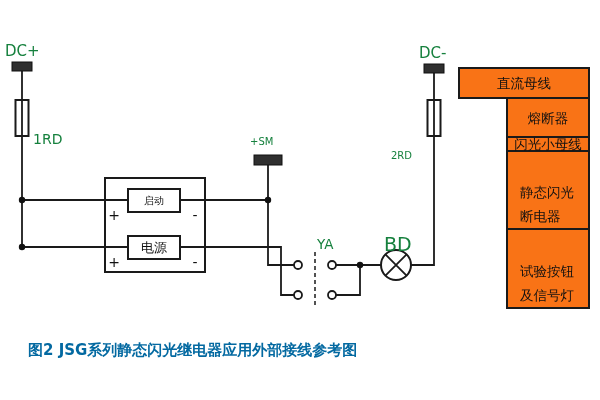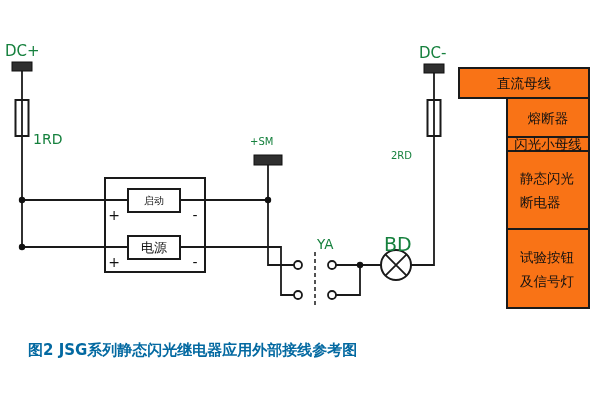--- a/index.html
+++ b/index.html
@@ -10,21 +10,21 @@
   .lbl{position:absolute;white-space:nowrap;color:#15803d;line-height:1.1;}
   .boxlbl{position:absolute;display:flex;align-items:center;justify-content:center;}
   .legend{position:absolute;left:458px;top:67px;width:132px;}
   .legend-row{
     box-sizing:border-box;border:2px solid #1a1a1a;background:#f97316;
     display:flex;flex-direction:column;justify-content:center;
     font-size:13.5px;font-weight:500;
   }
   .legend-row + .legend-row{margin-top:-2px;margin-left:48px;}
   .legend-row.center{align-items:center;}
-  .legend-row.left{align-items:flex-start;padding-left:12px;}
+  .legend-row.left{align-items:flex-start;padding-left:12px;justify-content:flex-end;}
   .legend-row span{display:block;line-height:24px;}
   .caption{
     position:absolute;left:0;top:341px;width:465px;text-align:left;
     font-size:15px;font-weight:600;color:#0369a1;margin-left:28px;
   }
   svg{position:absolute;left:0;top:0;}
 </style>
 </head>
 <body>
 

